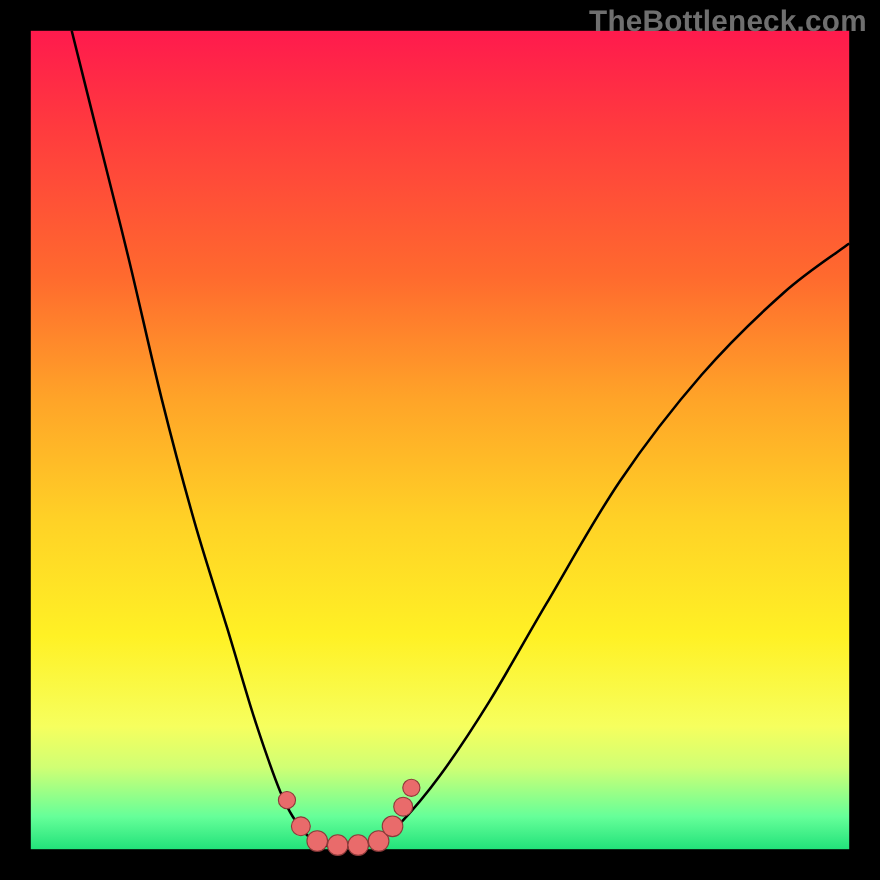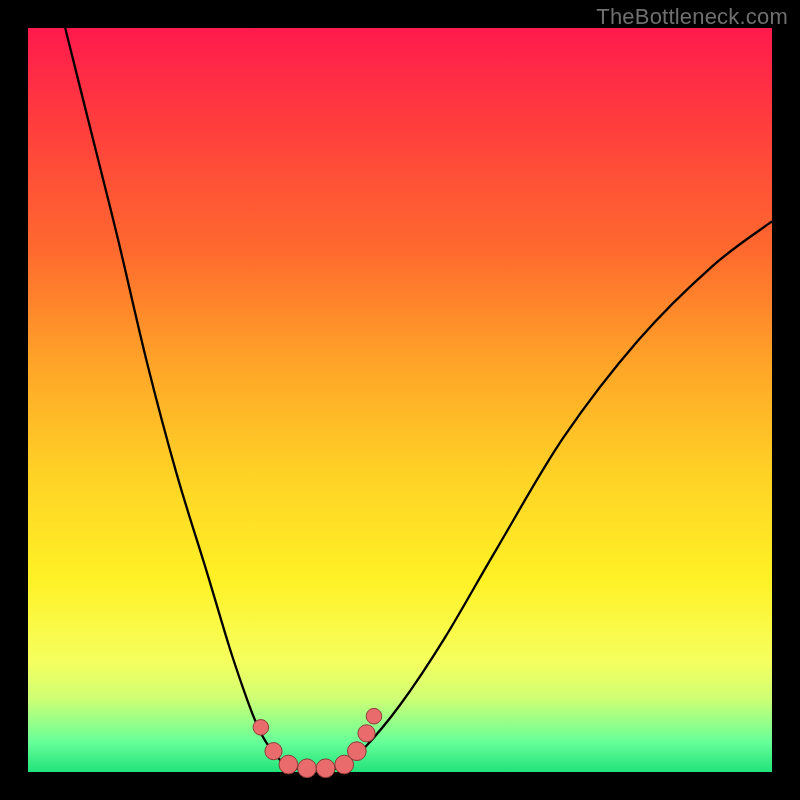--- a/index.html
+++ b/index.html
@@ -34,23 +34,23 @@
       #f6ff5e 85%,
       #d0ff74 90%,
       #66ff99 96%,
       #22e27a 100%);
   }
   .watermark {
     position: absolute;
     top: 4px;
     right: 12px;
     color: #6f6f6f;
-    font-size: 22px;
+    font-size: 27px;
     letter-spacing: 0.2px;
-    font-weight: 400;
+    font-weight: 700;
     z-index: 5;
     user-select: none;
   }
   svg.curve {
     position: absolute;
     left: 0;
     top: 0;
     width: 744px;
     height: 744px;
     overflow: visible;

